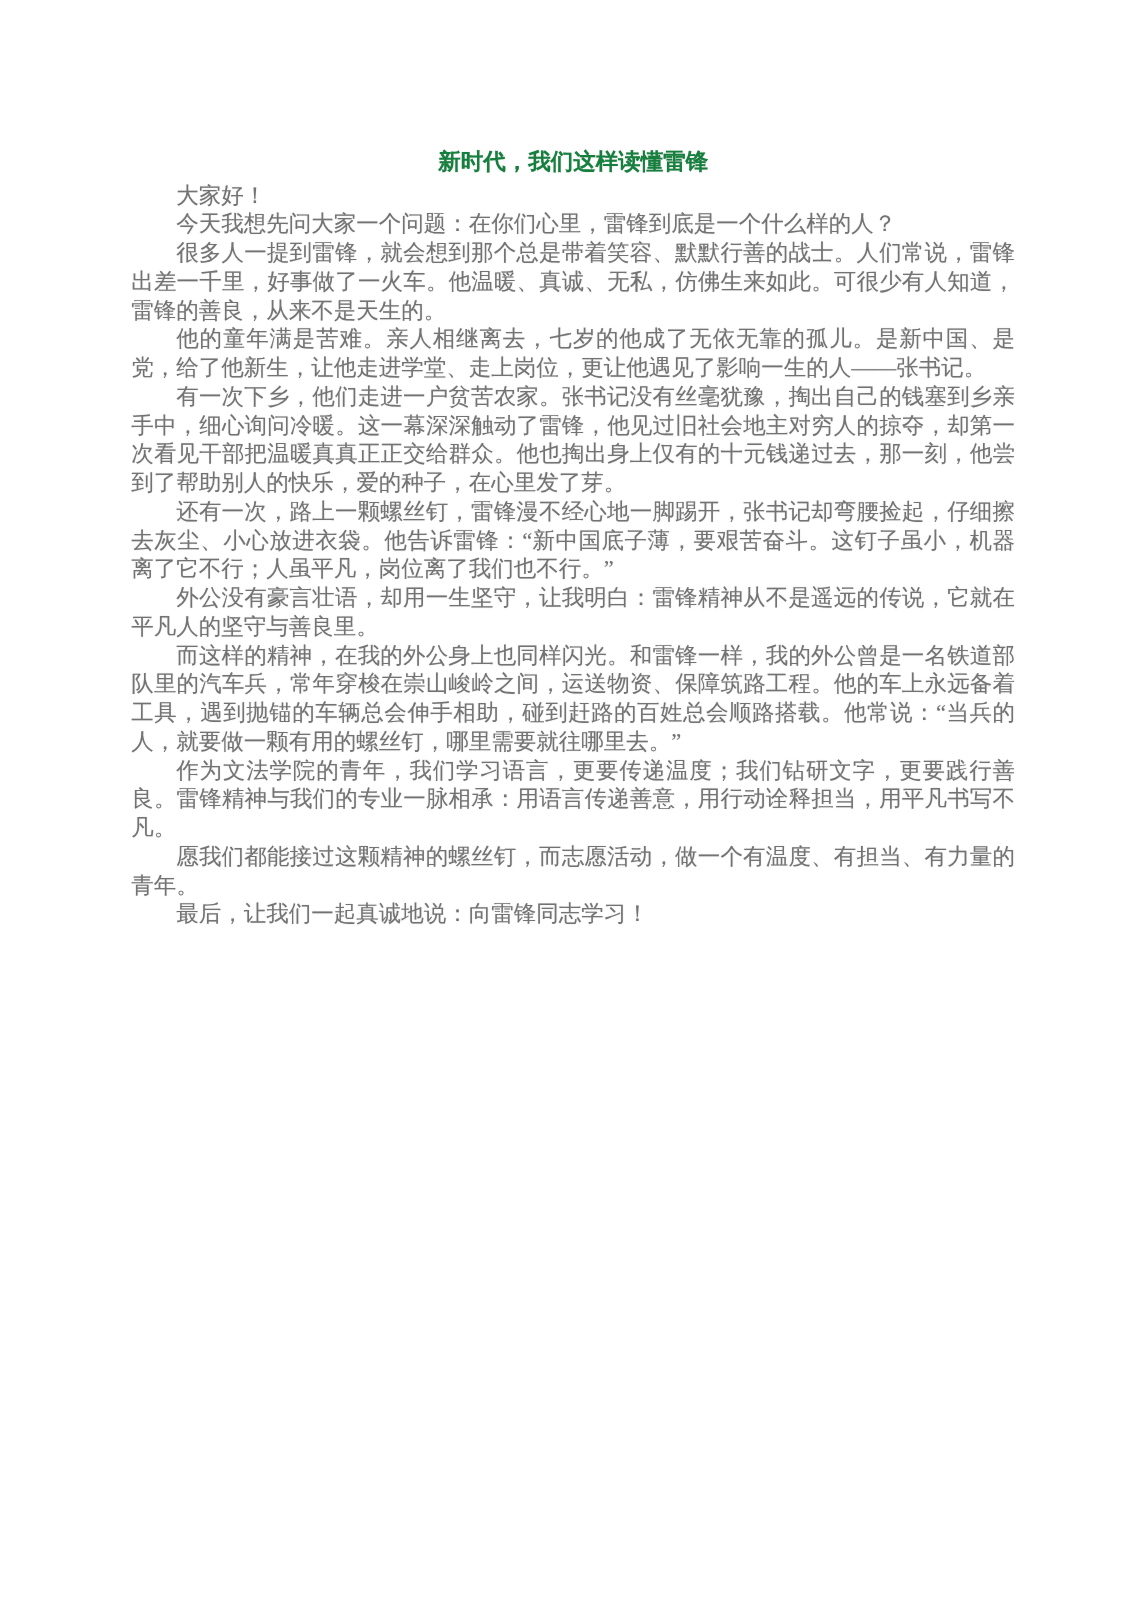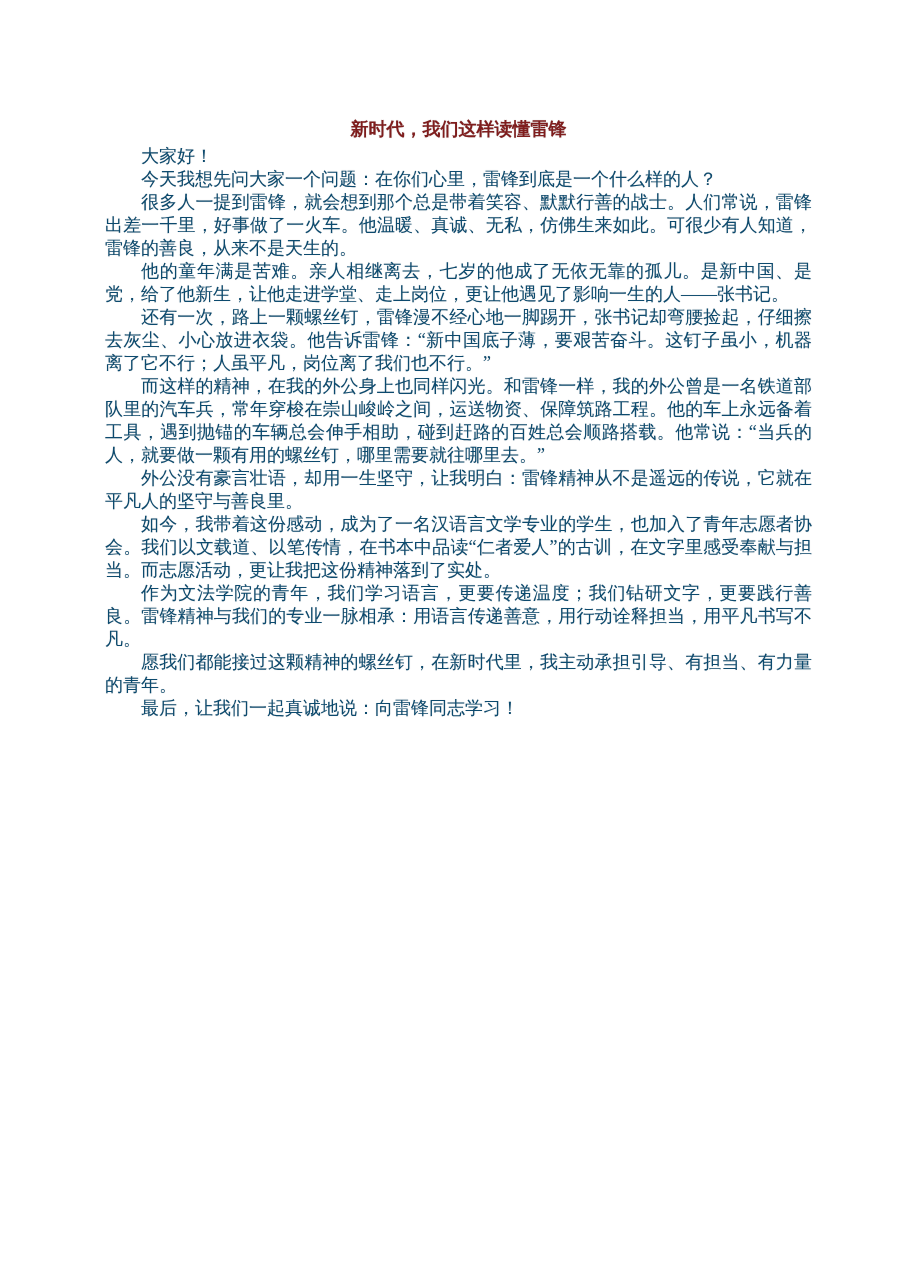--- a/index.html
+++ b/index.html
@@ -21,47 +21,47 @@
     background: #ffffff;
   }
   .doc-inner {
     width: 707px;
   }
   .doc-title {
     font-size: 18px;
     line-height: 23px;
     font-weight: 600;
     text-align: center;
-    color: #7f1d1d;
+    color: #15803d;
     margin: 0 0 4px 0;
     text-shadow: 0 0 1px rgba(90,90,90,0.35);
   }
   .doc-paragraph {
     font-size: 18px;
     line-height: 23px;
-    color: #0c4a6e;
+    color: #737373;
     margin: 0;
     text-align: justify;
     text-justify: inter-ideograph;
     text-indent: 2em;
     text-shadow: 0 0 1px rgba(90,90,90,0.30);
     word-break: break-all;
   }
 </style>
 </head>
 <body>
 
 <div class="doc-page">
   <div class="doc-inner">
     <h1 class="doc-title">新时代，我们这样读懂雷锋</h1>
     <p class="doc-paragraph">大家好！</p>
     <p class="doc-paragraph">今天我想先问大家一个问题：在你们心里，雷锋到底是一个什么样的人？</p>
     <p class="doc-paragraph">很多人一提到雷锋，就会想到那个总是带着笑容、默默行善的战士。人们常说，雷锋出差一千里，好事做了一火车。他温暖、真诚、无私，仿佛生来如此。可很少有人知道，雷锋的善良，从来不是天生的。</p>
     <p class="doc-paragraph">他的童年满是苦难。亲人相继离去，七岁的他成了无依无靠的孤儿。是新中国、是党，给了他新生，让他走进学堂、走上岗位，更让他遇见了影响一生的人——张书记。</p>
+    <p class="doc-paragraph">有一次下乡，他们走进一户贫苦农家。张书记没有丝毫犹豫，掏出自己的钱塞到乡亲手中，细心询问冷暖。这一幕深深触动了雷锋，他见过旧社会地主对穷人的掠夺，却第一次看见干部把温暖真真正正交给群众。他也掏出身上仅有的十元钱递过去，那一刻，他尝到了帮助别人的快乐，爱的种子，在心里发了芽。</p>
     <p class="doc-paragraph">还有一次，路上一颗螺丝钉，雷锋漫不经心地一脚踢开，张书记却弯腰捡起，仔细擦去灰尘、小心放进衣袋。他告诉雷锋：“新中国底子薄，要艰苦奋斗。这钉子虽小，机器离了它不行；人虽平凡，岗位离了我们也不行。”</p>
+    <p class="doc-paragraph">外公没有豪言壮语，却用一生坚守，让我明白：雷锋精神从不是遥远的传说，它就在平凡人的坚守与善良里。</p>
     <p class="doc-paragraph">而这样的精神，在我的外公身上也同样闪光。和雷锋一样，我的外公曾是一名铁道部队里的汽车兵，常年穿梭在崇山峻岭之间，运送物资、保障筑路工程。他的车上永远备着工具，遇到抛锚的车辆总会伸手相助，碰到赶路的百姓总会顺路搭载。他常说：“当兵的人，就要做一颗有用的螺丝钉，哪里需要就往哪里去。”</p>
-    <p class="doc-paragraph">外公没有豪言壮语，却用一生坚守，让我明白：雷锋精神从不是遥远的传说，它就在平凡人的坚守与善良里。</p>
-    <p class="doc-paragraph">如今，我带着这份感动，成为了一名汉语言文学专业的学生，也加入了青年志愿者协会。我们以文载道、以笔传情，在书本中品读“仁者爱人”的古训，在文字里感受奉献与担当。而志愿活动，更让我把这份精神落到了实处。</p>
     <p class="doc-paragraph">作为文法学院的青年，我们学习语言，更要传递温度；我们钻研文字，更要践行善良。雷锋精神与我们的专业一脉相承：用语言传递善意，用行动诠释担当，用平凡书写不凡。</p>
-    <p class="doc-paragraph">愿我们都能接过这颗精神的螺丝钉，在新时代里，我主动承担引导、有担当、有力量的青年。</p>
+    <p class="doc-paragraph">愿我们都能接过这颗精神的螺丝钉，而志愿活动，做一个有温度、有担当、有力量的青年。</p>
     <p class="doc-paragraph">最后，让我们一起真诚地说：向雷锋同志学习！</p>
   </div>
 </div>
 
 </body></html>

